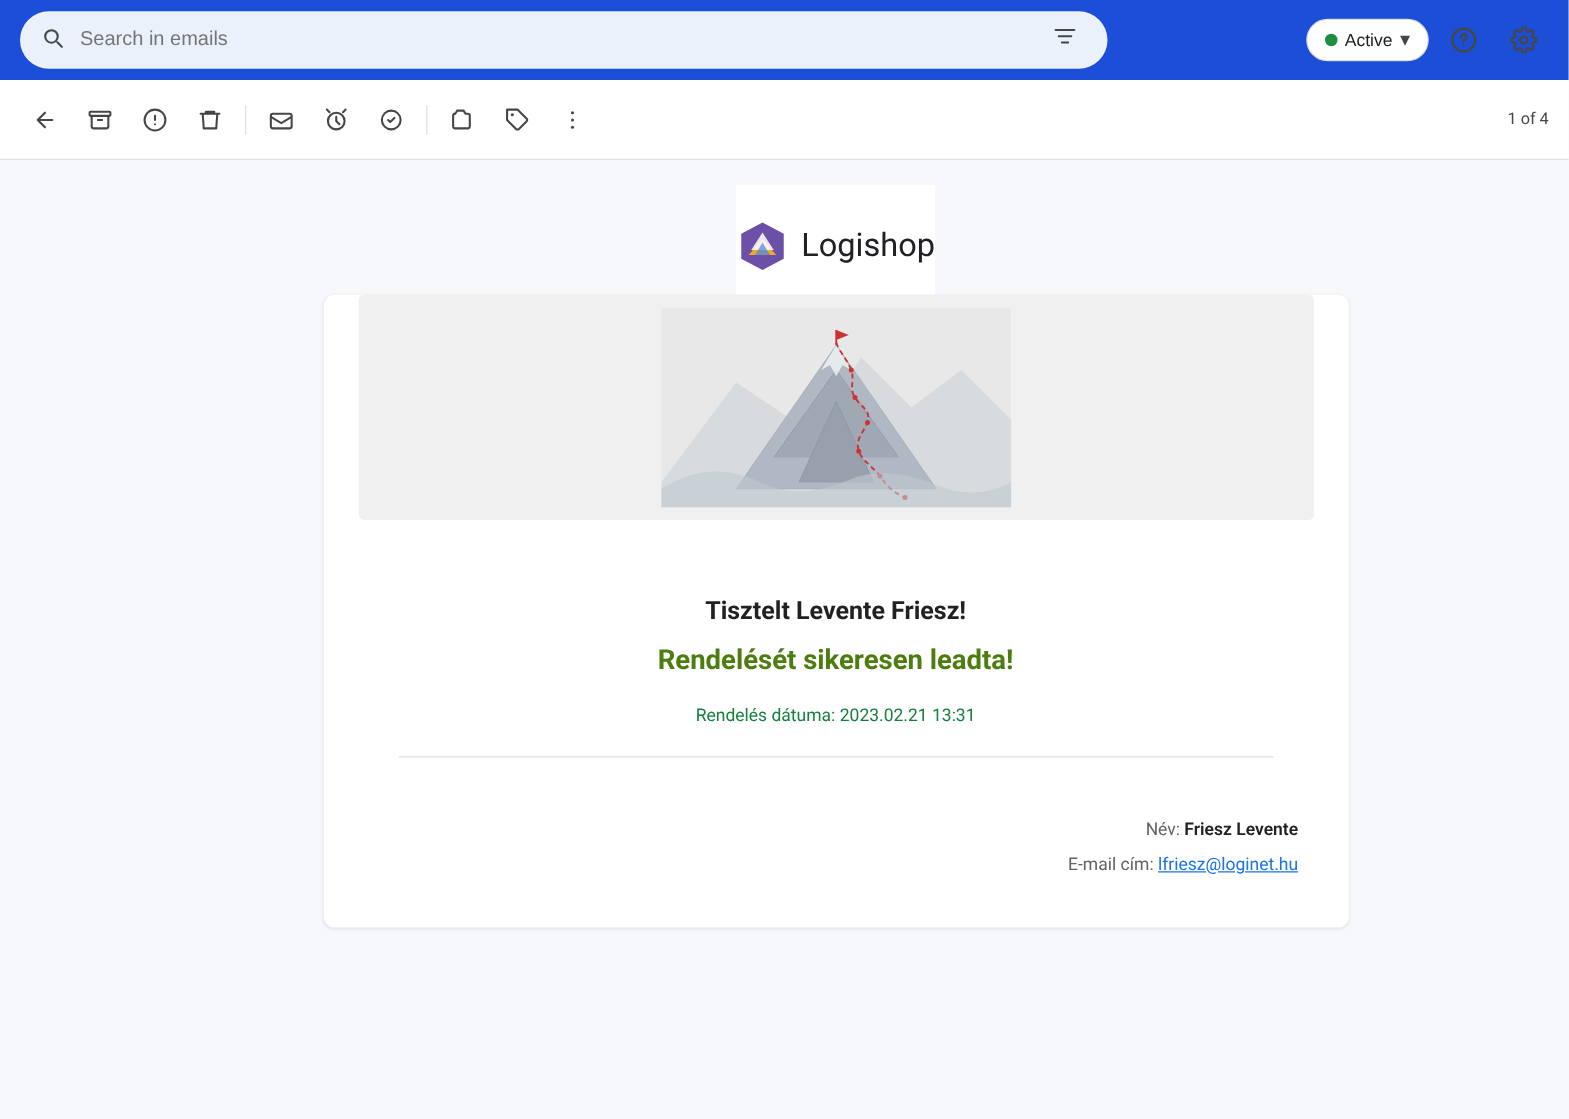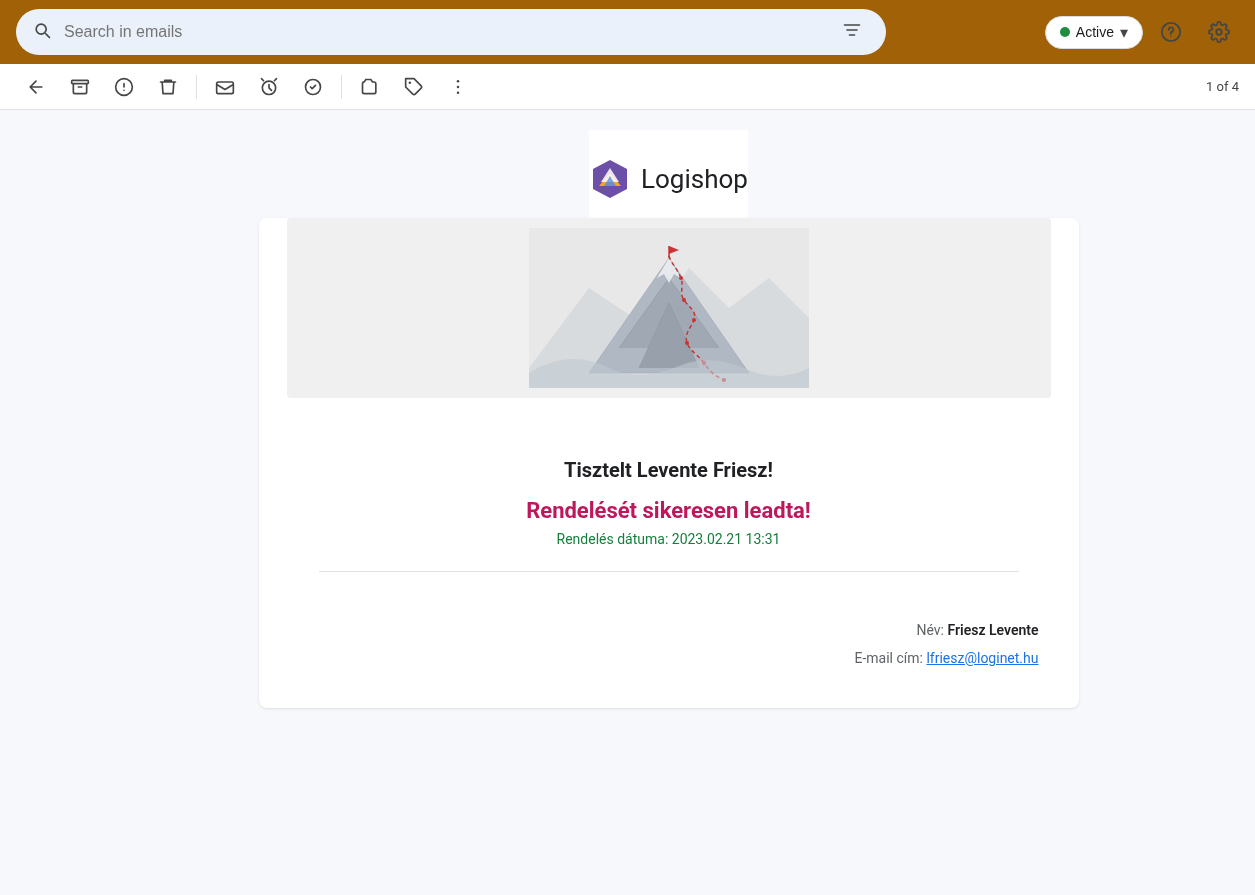--- a/index.html
+++ b/index.html
@@ -8,21 +8,21 @@
       background: #f6f8fc;
       width: 1255px;
       min-height: 895px;
       overflow-x: hidden;
     }
 
     
     .top-bar {
       display: flex;
       align-items: center;
-      background: #a16207;
+      background: #1d4ed8;
       height: 64px;
       padding: 0 16px;
       gap: 8px;
     }
     .search-area {
       display: flex;
       align-items: center;
       background: #eaf1fb;
       flex: 1;
       max-width: 870px;
@@ -91,21 +91,21 @@
       border-radius: 50%;
       display: flex;
       align-items: center;
       justify-content: center;
     }
 
     
     .toolbar {
       display: flex;
       align-items: center;
-      height: 46px;
+      height: 64px;
       padding: 0 16px;
       background: white;
       border-bottom: 1px solid #e0e0e0;
       gap: 4px;
     }
     .toolbar-btn {
       background: none;
       border: none;
       cursor: pointer;
       color: #444746;
@@ -197,22 +197,22 @@
     .greeting {
       font-size: 20px;
       font-weight: 700;
       color: #202124;
       margin-bottom: 16px;
       margin-top: 24px;
     }
     .order-success {
       font-size: 22px;
       font-weight: 700;
-      color: #be185d;
-      margin-bottom: 8px;
+      color: #4d7c0f;
+      margin-bottom: 24px;
     }
     .order-link {
       color: #1a73e8;
       text-decoration: underline;
       font-size: 15px;
       cursor: pointer;
       display: block;
       margin-bottom: 18px;
     }
     .order-meta {

